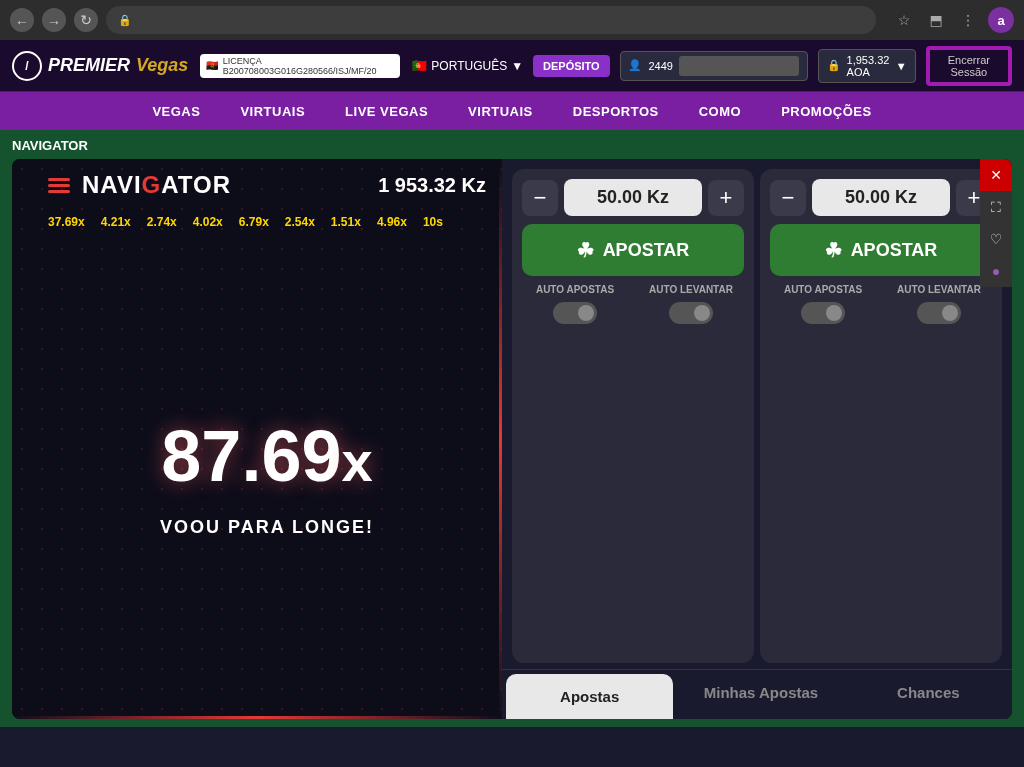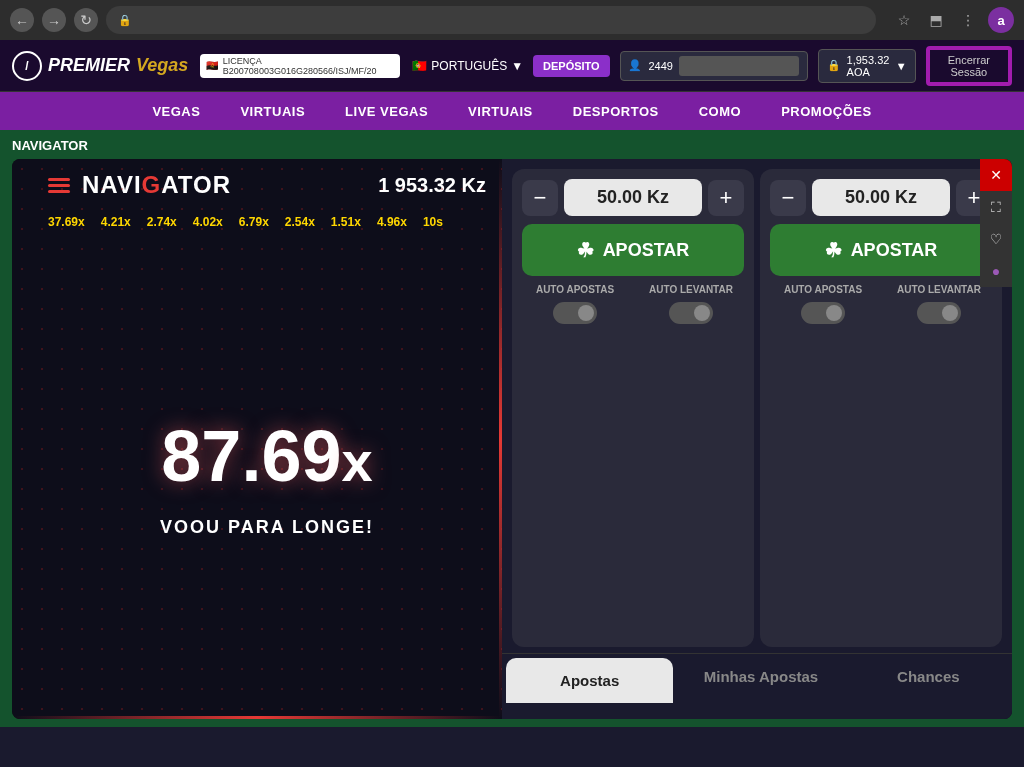--- a/index.html
+++ b/index.html
@@ -385,21 +385,21 @@
       text-align: center;
       cursor: pointer;
       font-size: 15px;
       font-weight: bold;
       color: #888;
     }
     .tab-item.active {
       background: #e8e8e8;
       color: #222;
       border-radius: 10px 10px 0 0;
-      margin: 4px 4px 16px;
+      margin: 4px 4px 0;
     }
   </style>
 </head>
 <body>
 
 <div class="browser-chrome">
   <button class="browser-nav-btn">←</button>
   <button class="browser-nav-btn">→</button>
   <button class="browser-nav-btn">↻</button>
   <div class="browser-url-bar">

